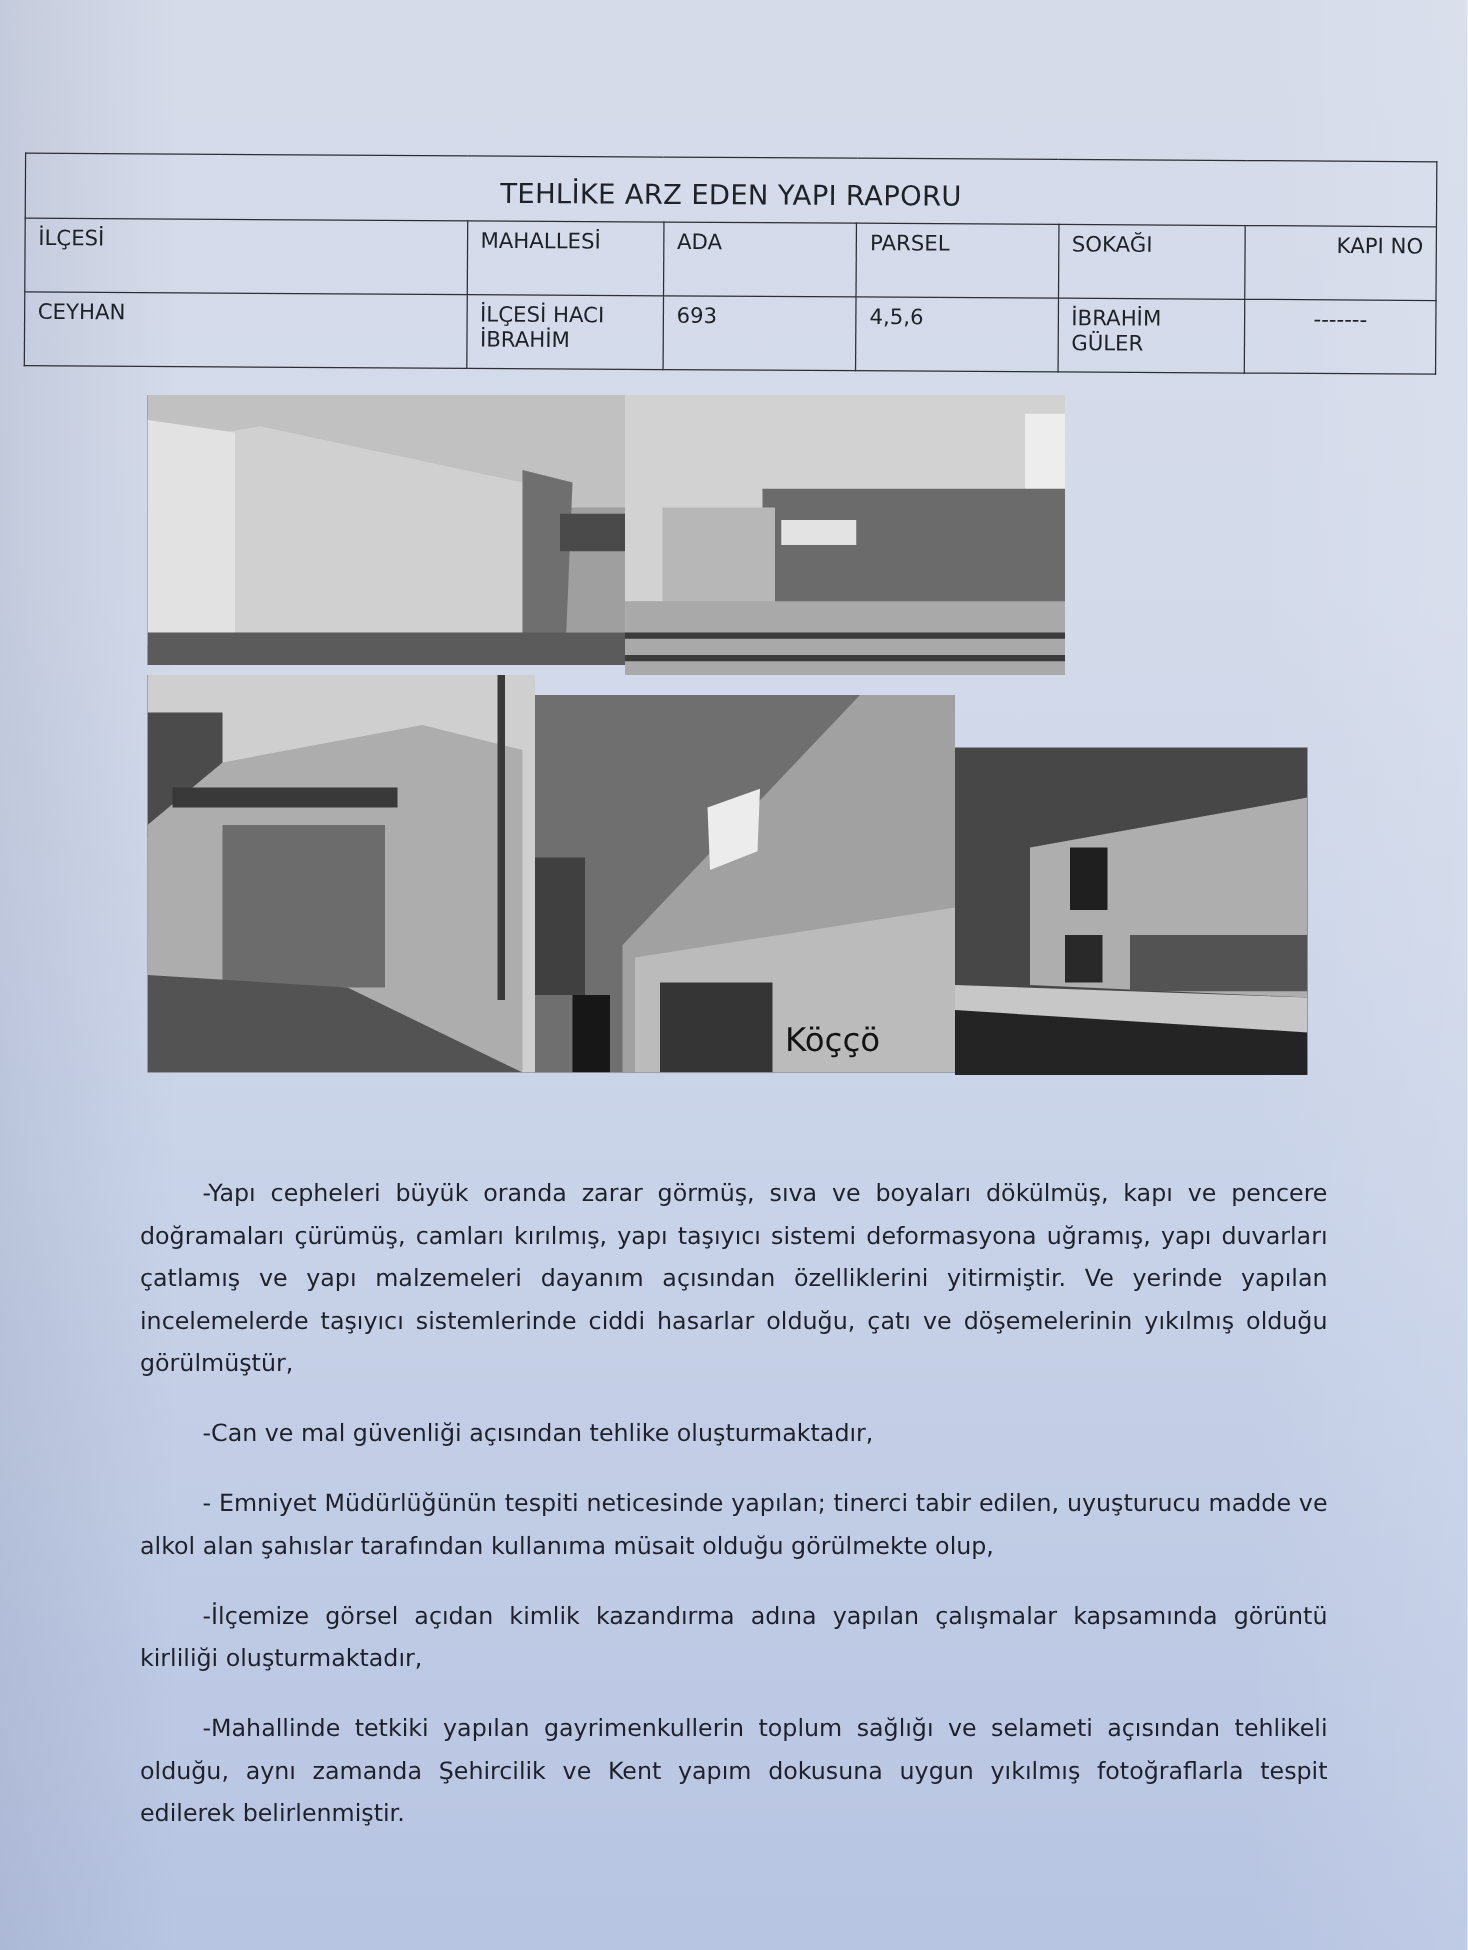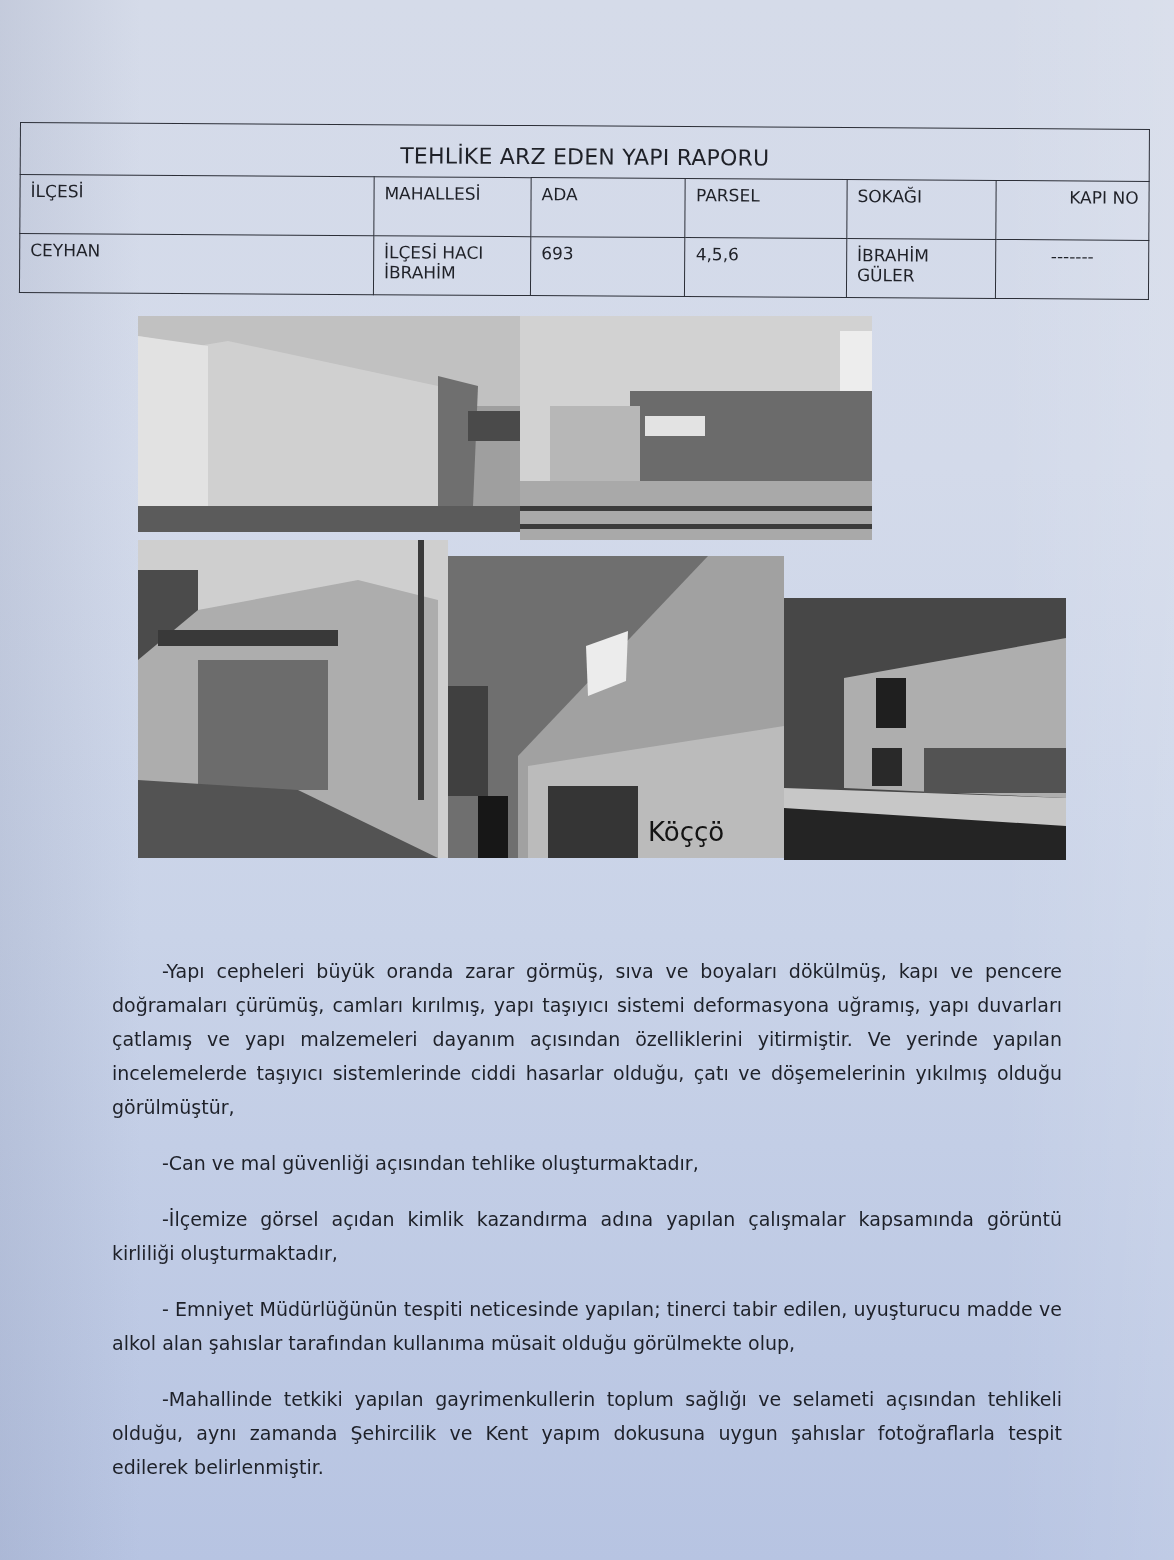--- a/index.html
+++ b/index.html
@@ -30,31 +30,30 @@
   .report-table .val td { height: 46px; }
   .report-table .kapi { text-align: center; }
   .c1 { width: 345px; } .c2 { width: 138px; } .c3 { width: 138px; margin-top: 12px; }
   .c4 { width: 144px; } .c5 { width: 131px; margin-top: 24px; } .c6 { width: 136px; text-align: right; }
 
   
   .photo {
     position: absolute; overflow: hidden;
     background: #a16207;
     filter: grayscale(1) contrast(1.1);
-    margin-left: 20px;
   }
   .photo svg { width: 100%; height: 100%; display: block; }
 
   
   .body-text {
     position: absolute; left: 112px; top: 938px; width: 950px;
     font-size: 19px; line-height: 34px; color: #1e2129;
     text-align: justify;
   }
-  .body-text p { margin: 16px 0 22px 0; text-indent: 50px; }
+  .body-text p { margin: 0 0 22px 0; text-indent: 50px; }
 </style>
 </head>
 <body>
 
 <div class="paper-shade"></div>
 
 <table class="report-table">
   <tbody>
       <tr>
     <td colspan="6" class="title-cell">TEHLİKE ARZ EDEN YAPI RAPORU</td>
@@ -136,16 +135,16 @@
     <rect x="88" y="150" width="30" height="38" fill="#2f3136"></rect>
     <rect x="140" y="150" width="142" height="45" fill="#55575d"></rect>
     <path d="M0 190 L282 200 L282 262 L0 262 Z" fill="#bfc1c5"></path>
     <path d="M0 210 L282 228 L282 262 L0 262 Z" fill="#2a2c31"></path>
   </svg>
 </div>
 
 <div class="body-text">
   <p>-Yapı cepheleri büyük oranda zarar görmüş, sıva ve boyaları dökülmüş, kapı ve pencere doğramaları çürümüş, camları kırılmış, yapı taşıyıcı sistemi deformasyona uğramış, yapı duvarları çatlamış ve yapı malzemeleri dayanım açısından özelliklerini yitirmiştir. Ve yerinde yapılan incelemelerde taşıyıcı sistemlerinde ciddi hasarlar olduğu, çatı ve döşemelerinin yıkılmış olduğu görülmüştür,</p>
   <p>-Can ve mal güvenliği açısından tehlike oluşturmaktadır,</p>
+  <p>- Emniyet Müdürlüğünün tespiti neticesinde yapılan; tinerci tabir edilen, uyuşturucu madde ve alkol alan şahıslar tarafından kullanıma müsait olduğu görülmekte olup,</p>
   <p>-İlçemize görsel açıdan kimlik kazandırma adına yapılan çalışmalar kapsamında görüntü kirliliği oluşturmaktadır,</p>
-  <p>- Emniyet Müdürlüğünün tespiti neticesinde yapılan; tinerci tabir edilen, uyuşturucu madde ve alkol alan şahıslar tarafından kullanıma müsait olduğu görülmekte olup,</p>
-  <p>-Mahallinde tetkiki yapılan gayrimenkullerin toplum sağlığı ve selameti açısından tehlikeli olduğu, aynı zamanda Şehircilik ve Kent yapım dokusuna uygun şahıslar fotoğraflarla tespit edilerek belirlenmiştir.</p>
+  <p>-Mahallinde tetkiki yapılan gayrimenkullerin toplum sağlığı ve selameti açısından tehlikeli olduğu, aynı zamanda Şehircilik ve Kent yapım dokusuna uygun yıkılmış fotoğraflarla tespit edilerek belirlenmiştir.</p>
 </div>
 
 </body></html>

